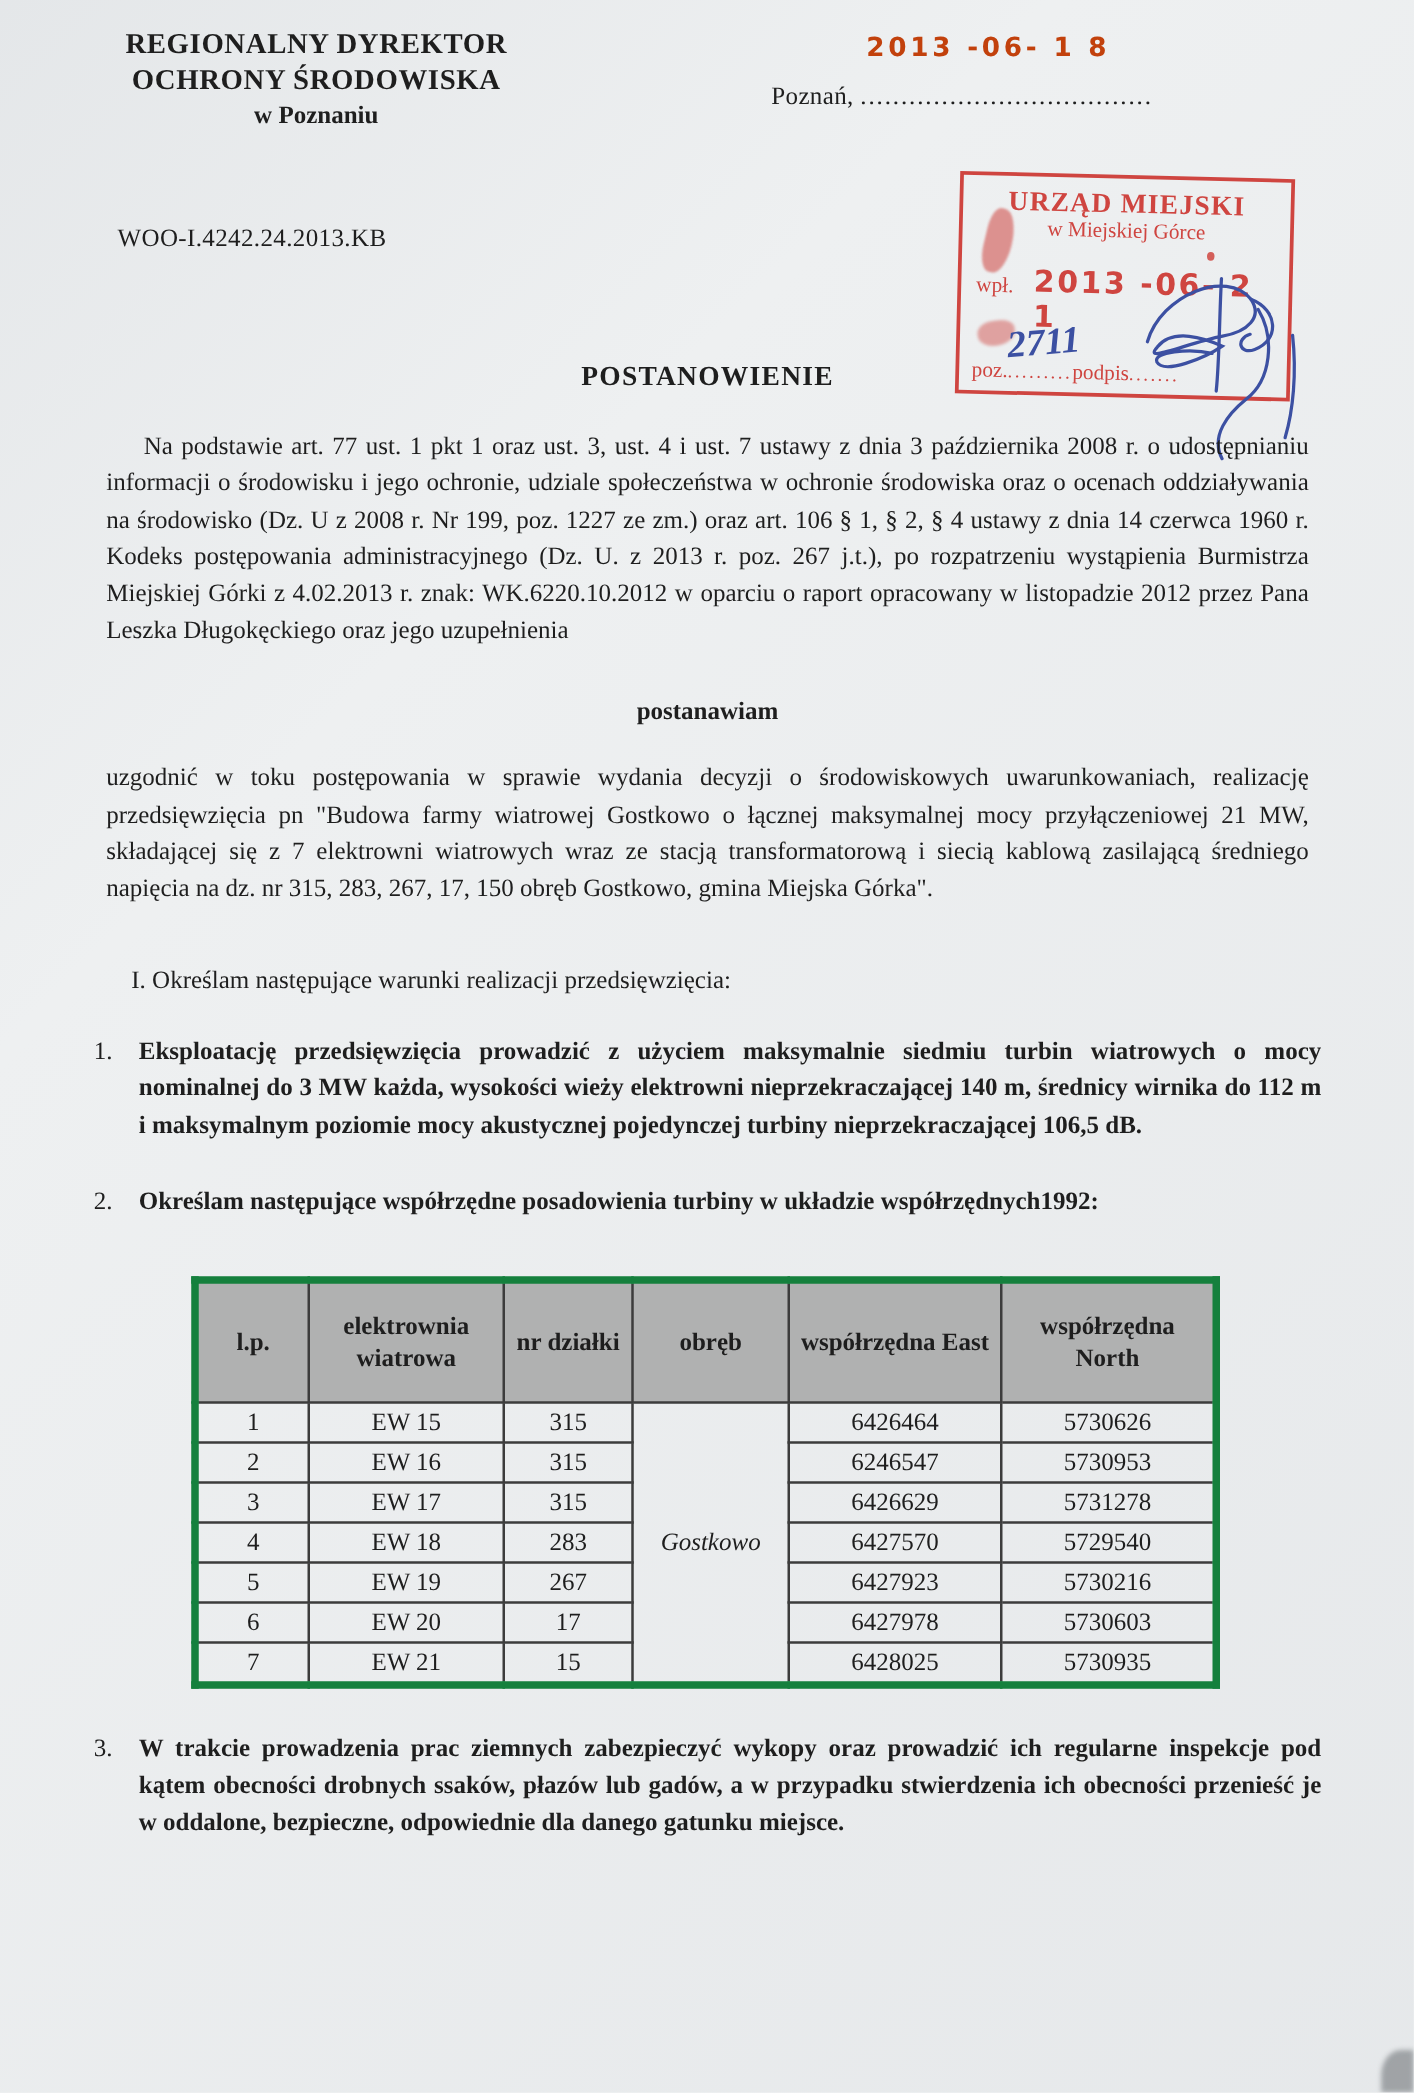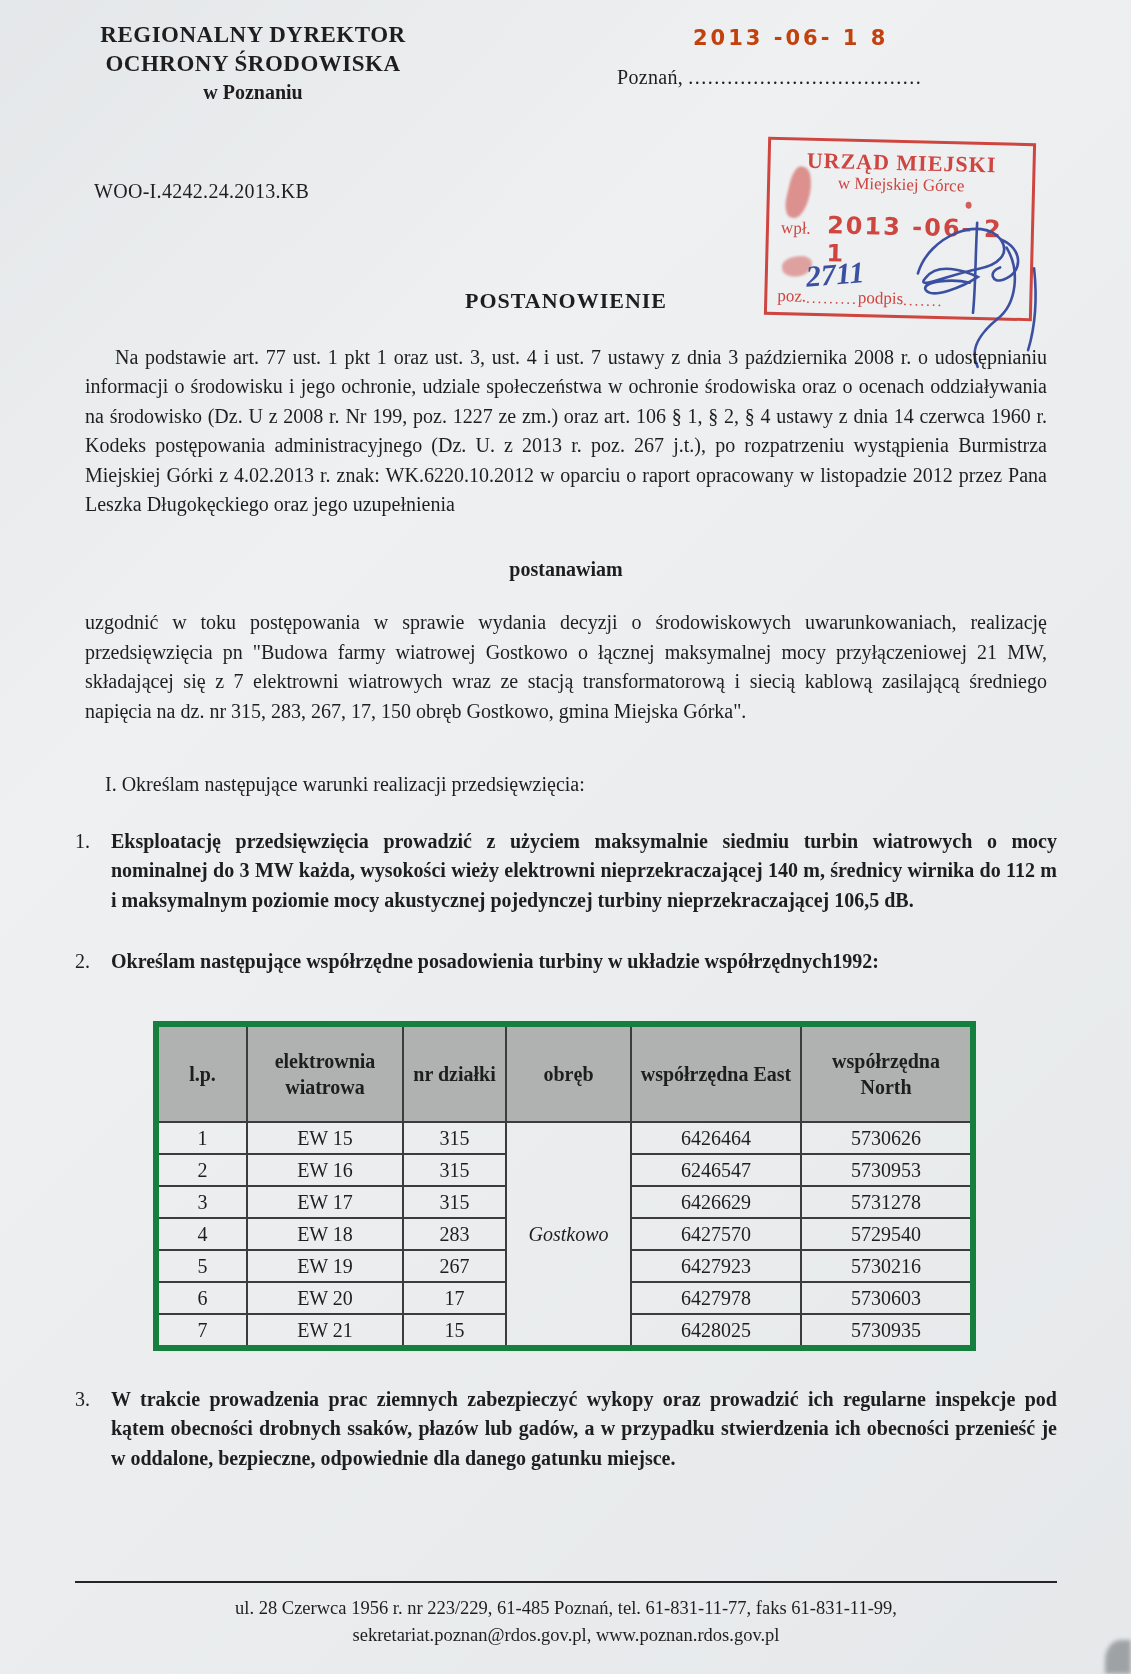--- a/index.html
+++ b/index.html
@@ -219,20 +219,15 @@
           </tbody>
       </table>
     </div>
 
     <div class="list-item item3">
       <span class="num">3.</span>
       <div class="txt">W trakcie prowadzenia prac ziemnych zabezpieczyć wykopy oraz prowadzić ich regularne inspekcje pod kątem obecności drobnych ssaków, płazów lub gadów, a w przypadku stwierdzenia ich obecności przenieść je w oddalone, bezpieczne, odpowiednie dla danego gatunku miejsce.</div>
     </div>
   </div>
 
-  <div class="footer">
-    <div class="rule"></div>
-    <div>ul. 28 Czerwca 1956 r. nr 223/229, 61-485 Poznań, tel. 61-831-11-77, faks 61-831-11-99,</div>
-    <div>sekretariat.poznan@rdos.gov.pl, www.poznan.rdos.gov.pl</div>
-  </div>
 
   <div class="scan-smudge"></div>
 </div>
 
 </body></html>

